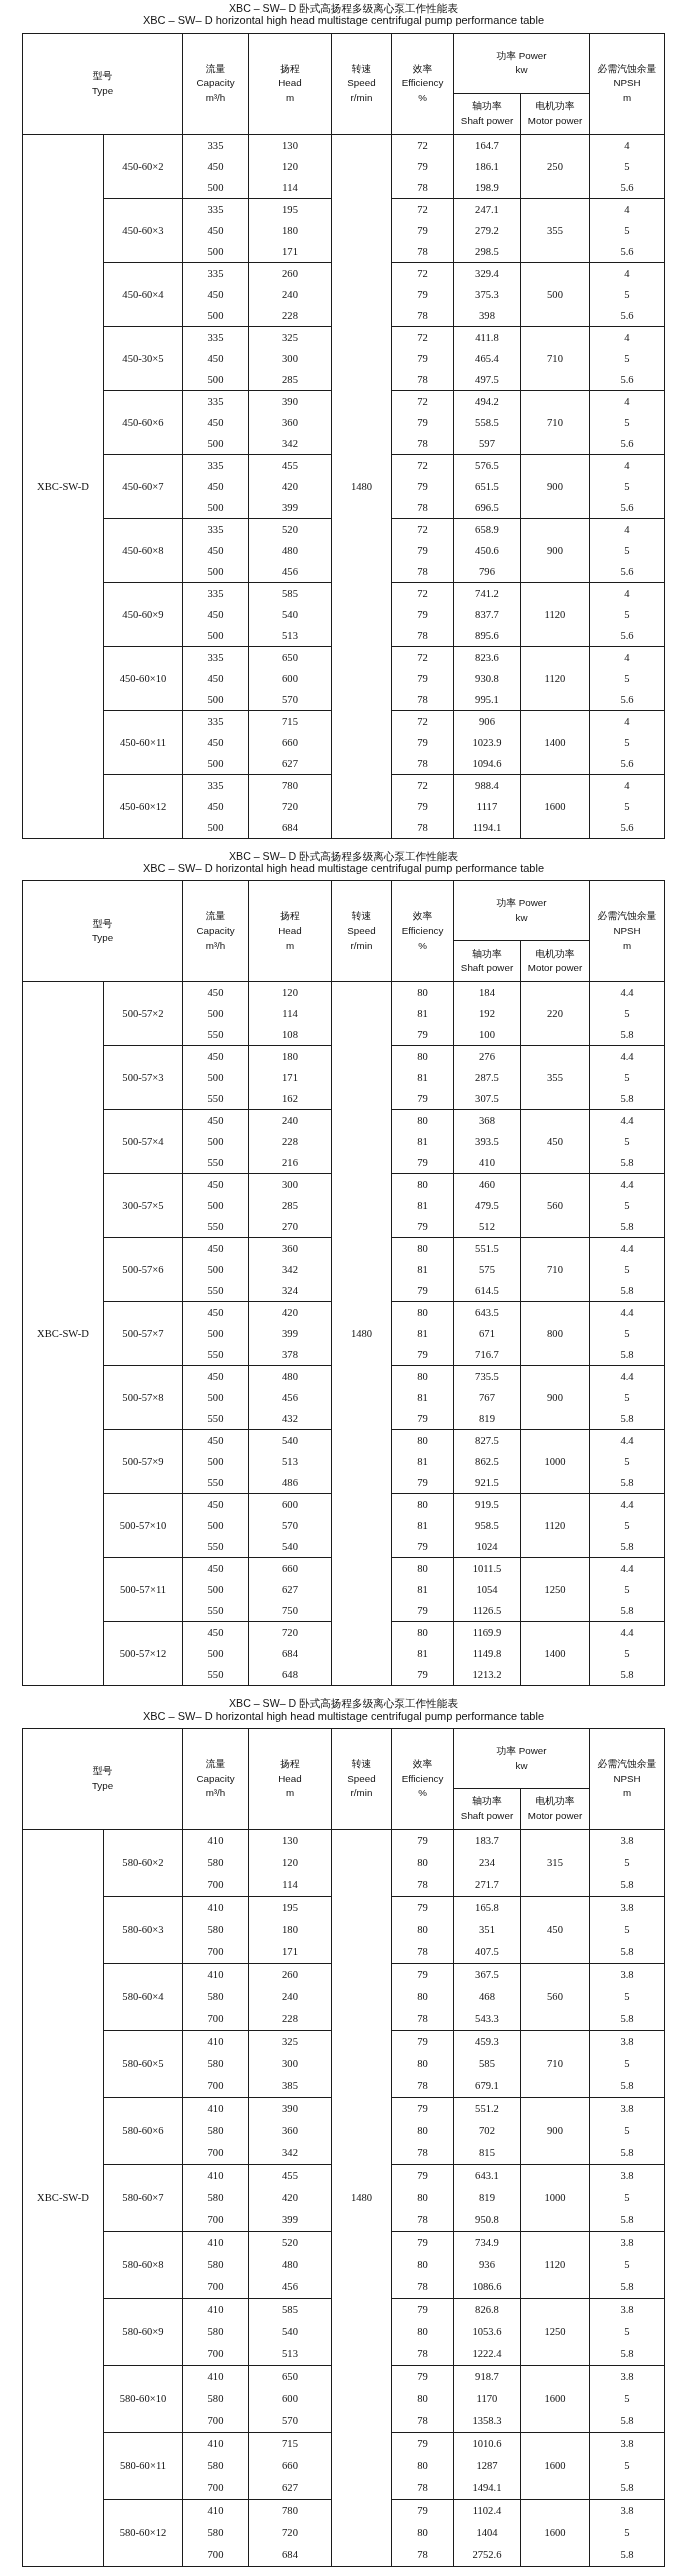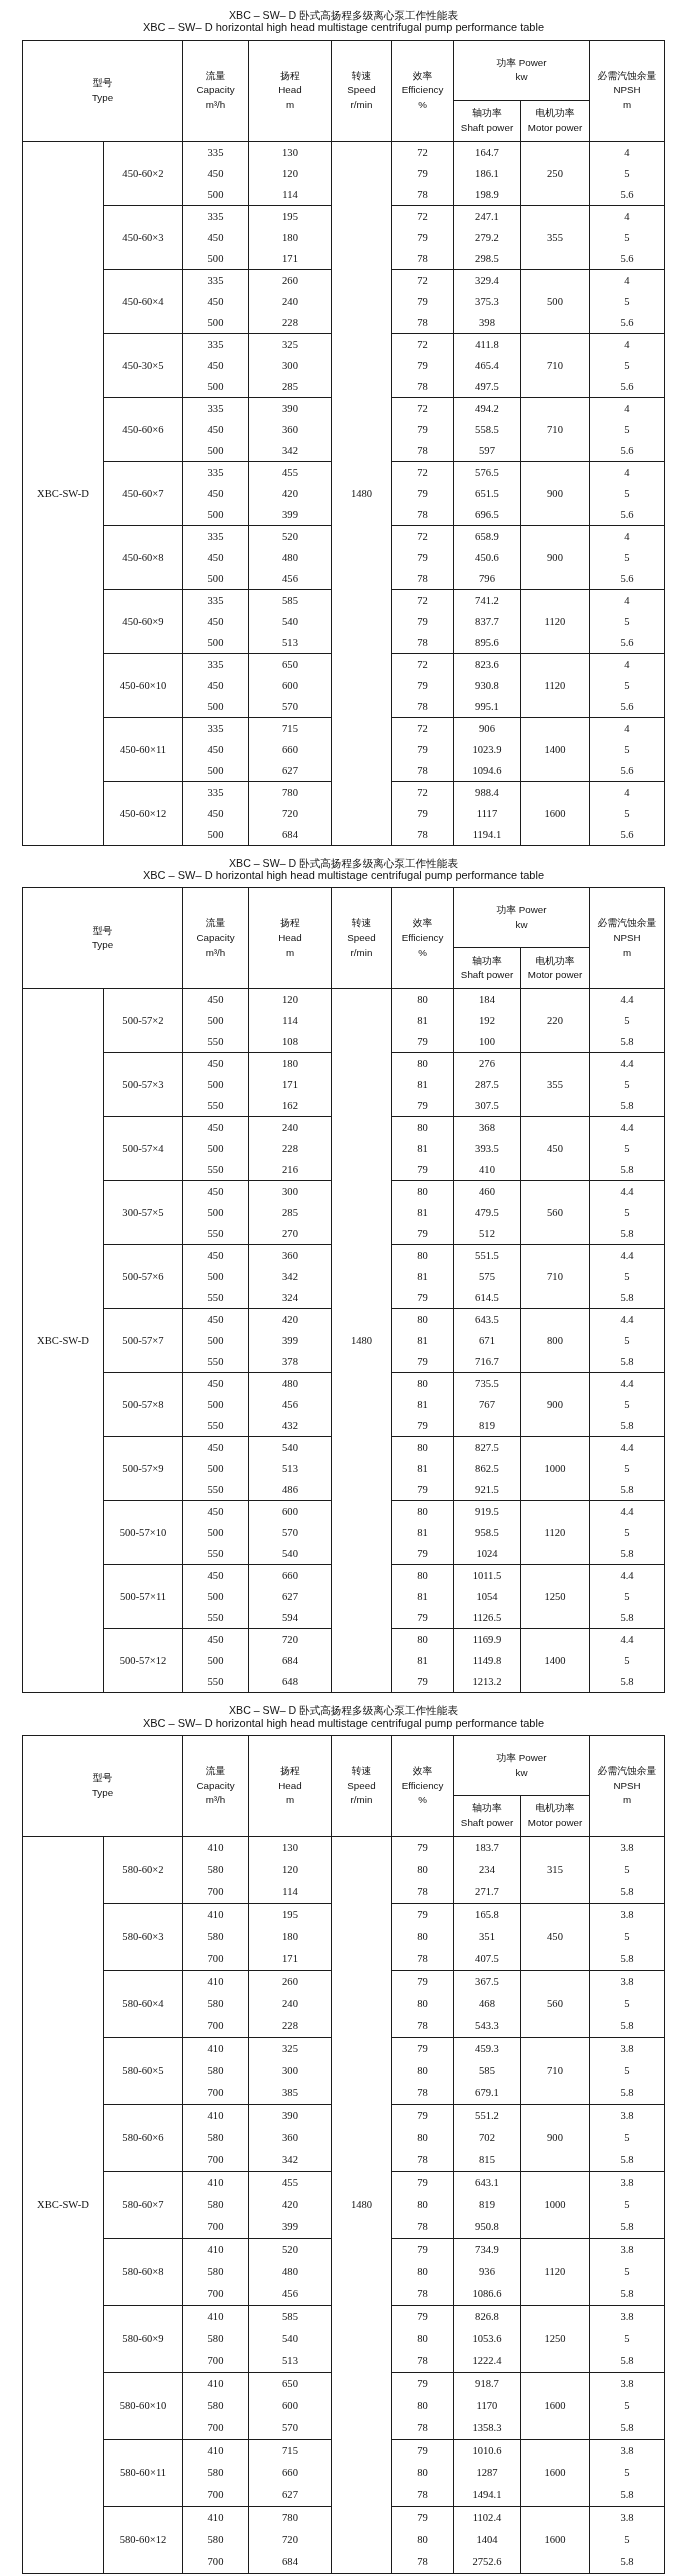--- a/index.html
+++ b/index.html
@@ -1,20 +1,20 @@
 <!DOCTYPE html>
 <html style="font-size:12.6px"><head>
 <meta charset="utf-8">
 <style>
   html,body { margin:0; padding:0; }
   body {
     width:687px; min-height:2576px; background:#ffffff; color:#111111;
     font-family:"Liberation Sans", sans-serif;
   }
-  .page { padding-top:9px; }
+  .page { padding-top:2px; }
   .table-block { margin-top:11px; }
   .table-block:first-child { margin-top:0; }
   .title-zh { text-align:center; font-size:10.6px; line-height:13.4px; color:#111; }
   .title-en { text-align:center; font-size:11px; line-height:11.8px; color:#111; }
   table.perf {
     border-collapse:collapse; table-layout:fixed;
     width:642px; margin:5.5px auto 0 auto;
     border:1.6px solid #1c1c1c;
   }
   table.perf th {
@@ -608,21 +608,21 @@
           </tr>
           <tr>
             <td>500</td>
             <td>627</td>
             <td>81</td>
             <td>1054</td>
             <td>5</td>
           </tr>
           <tr>
             <td>550</td>
-            <td>594</td>
+            <td>750</td>
             <td>79</td>
             <td>1126.5</td>
             <td>5.8</td>
           </tr>
           <tr class="gstart">
             <td rowspan="3">500-57×12</td>
             <td>450</td>
             <td>720</td>
             <td>80</td>
             <td>1169.9</td>

